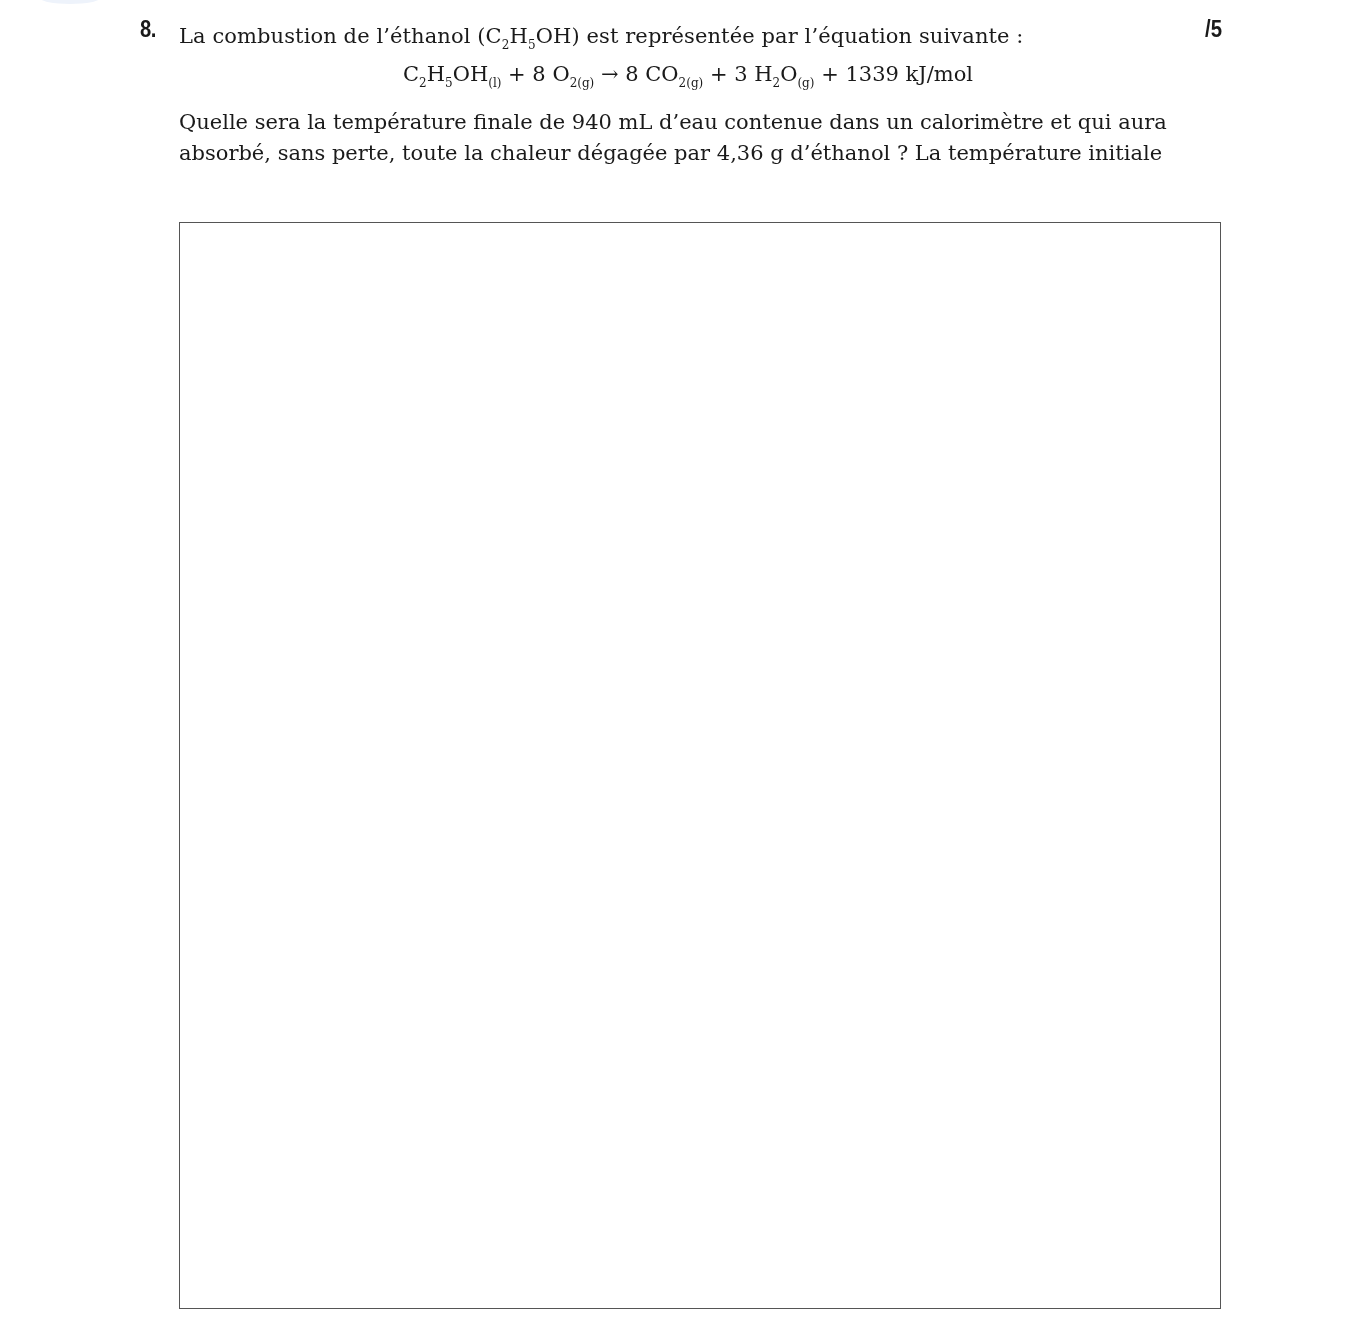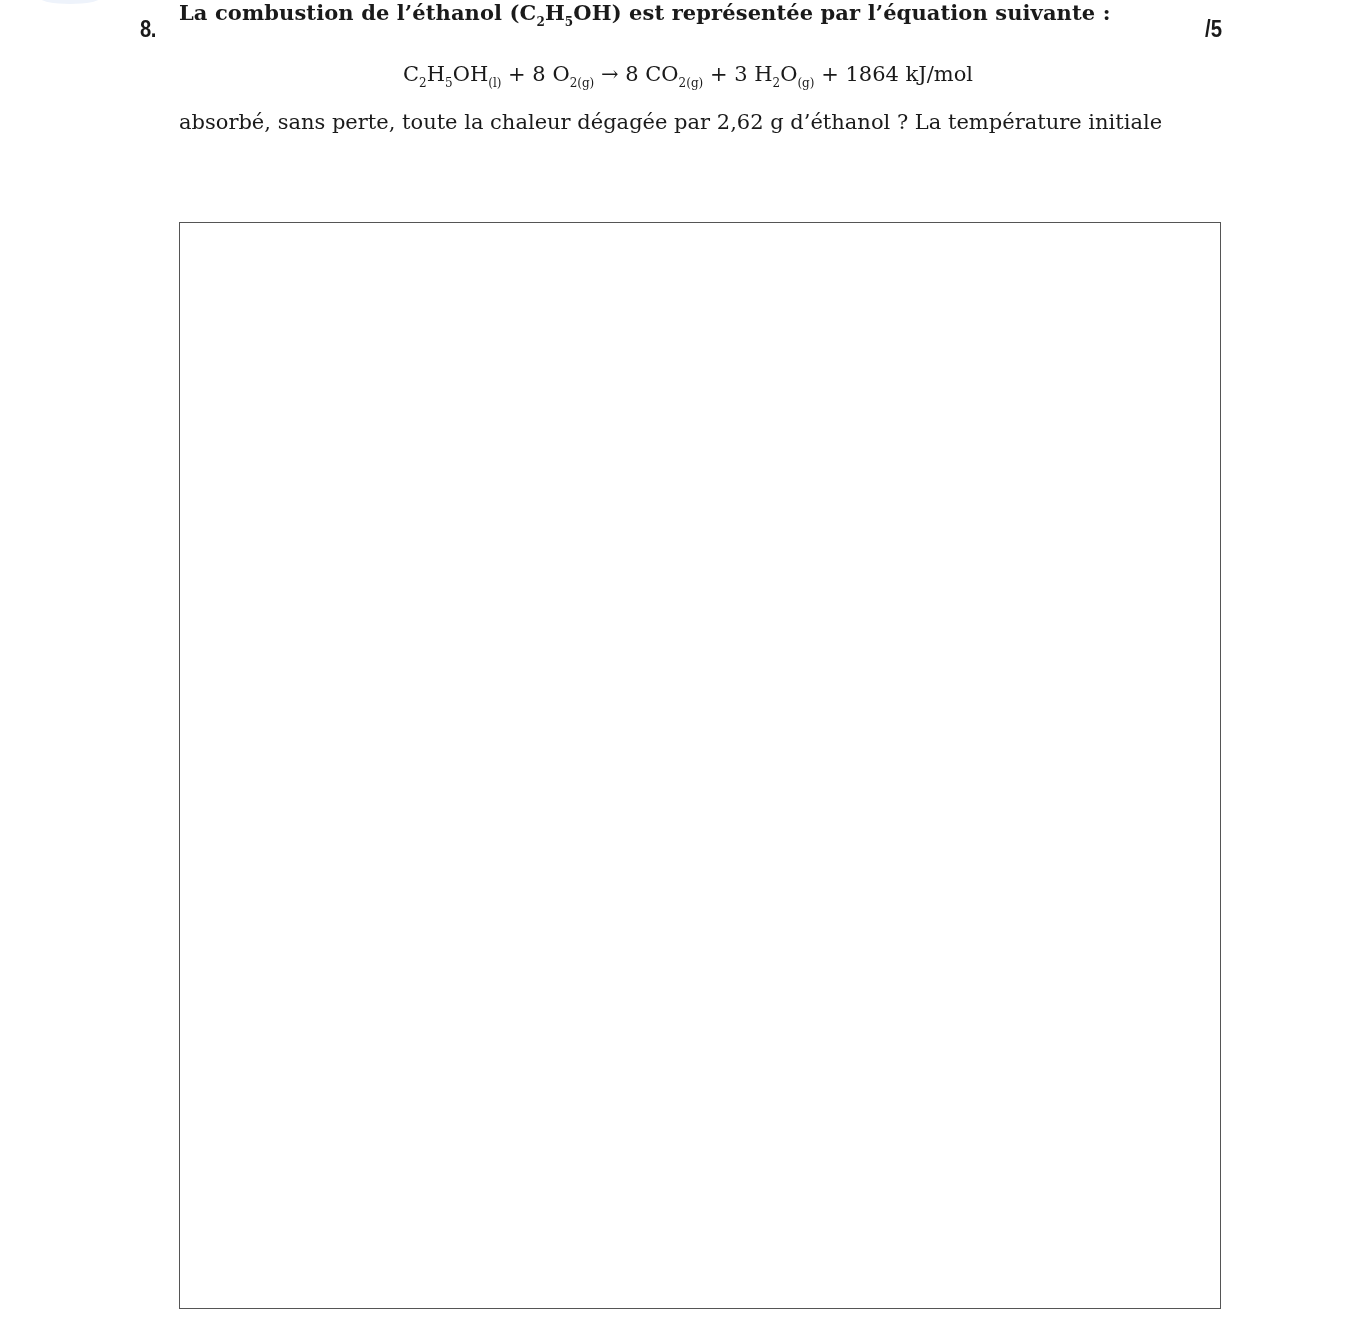--- a/index.html
+++ b/index.html
@@ -31,25 +31,24 @@
       font-family: "Liberation Sans", sans-serif;
       font-weight: bold;
       font-size: 23px;
       letter-spacing: -0.5px;
       transform: scaleX(0.88);
       transform-origin: left top;
     }
     .q-intro {
       position: absolute;
       left: 179px;
-      top: 0;
+      top: 24px;
       font-size: 21px;
       white-space: nowrap;
       letter-spacing: 0.1px;
-      font-weight: bold;
     }
     .points {
       position: absolute;
       right: 137px;
       top: 15px;
       font-family: "Liberation Sans", sans-serif;
       font-weight: bold;
       font-size: 24px;
       transform: scaleX(0.85);
       transform-origin: right top;
@@ -89,19 +88,20 @@
 <body>
 
 <div class="corner-blob"></div>
 
 <div class="q-number">8.</div>
 
 <div class="q-intro"><span>La combustion de l’éthanol (C</span><sub>2</sub><span>H</span><sub>5</sub><span>OH) est représentée par l’équation suivante :</span></div>
 
 <div class="points">/5</div>
 
-<div class="equation"><span>C</span><sub>2</sub><span>H</span><sub>5</sub><span>OH</span><sub>(l)</sub><span> + 8 O</span><sub>2(g)</sub><span> → 8 CO</span><sub>2(g)</sub><span> + 3 H</span><sub>2</sub><span>O</span><sub>(g)</sub><span> + 1864 kJ/mol</span></div>
+<div class="equation"><span>C</span><sub>2</sub><span>H</span><sub>5</sub><span>OH</span><sub>(l)</sub><span> + 8 O</span><sub>2(g)</sub><span> → 8 CO</span><sub>2(g)</sub><span> + 3 H</span><sub>2</sub><span>O</span><sub>(g)</sub><span> + 1339 kJ/mol</span></div>
 
 <div class="question-body">
-  <div>absorbé, sans perte, toute la chaleur dégagée par 2,62 g d’éthanol ? La température initiale</div>
+  <div>Quelle sera la température finale de 940 mL d’eau contenue dans un calorimètre et qui aura</div>
+  <div>absorbé, sans perte, toute la chaleur dégagée par 4,36 g d’éthanol ? La température initiale</div>
 </div>
 
 <div class="answer-box"></div>
 
 </body></html>

